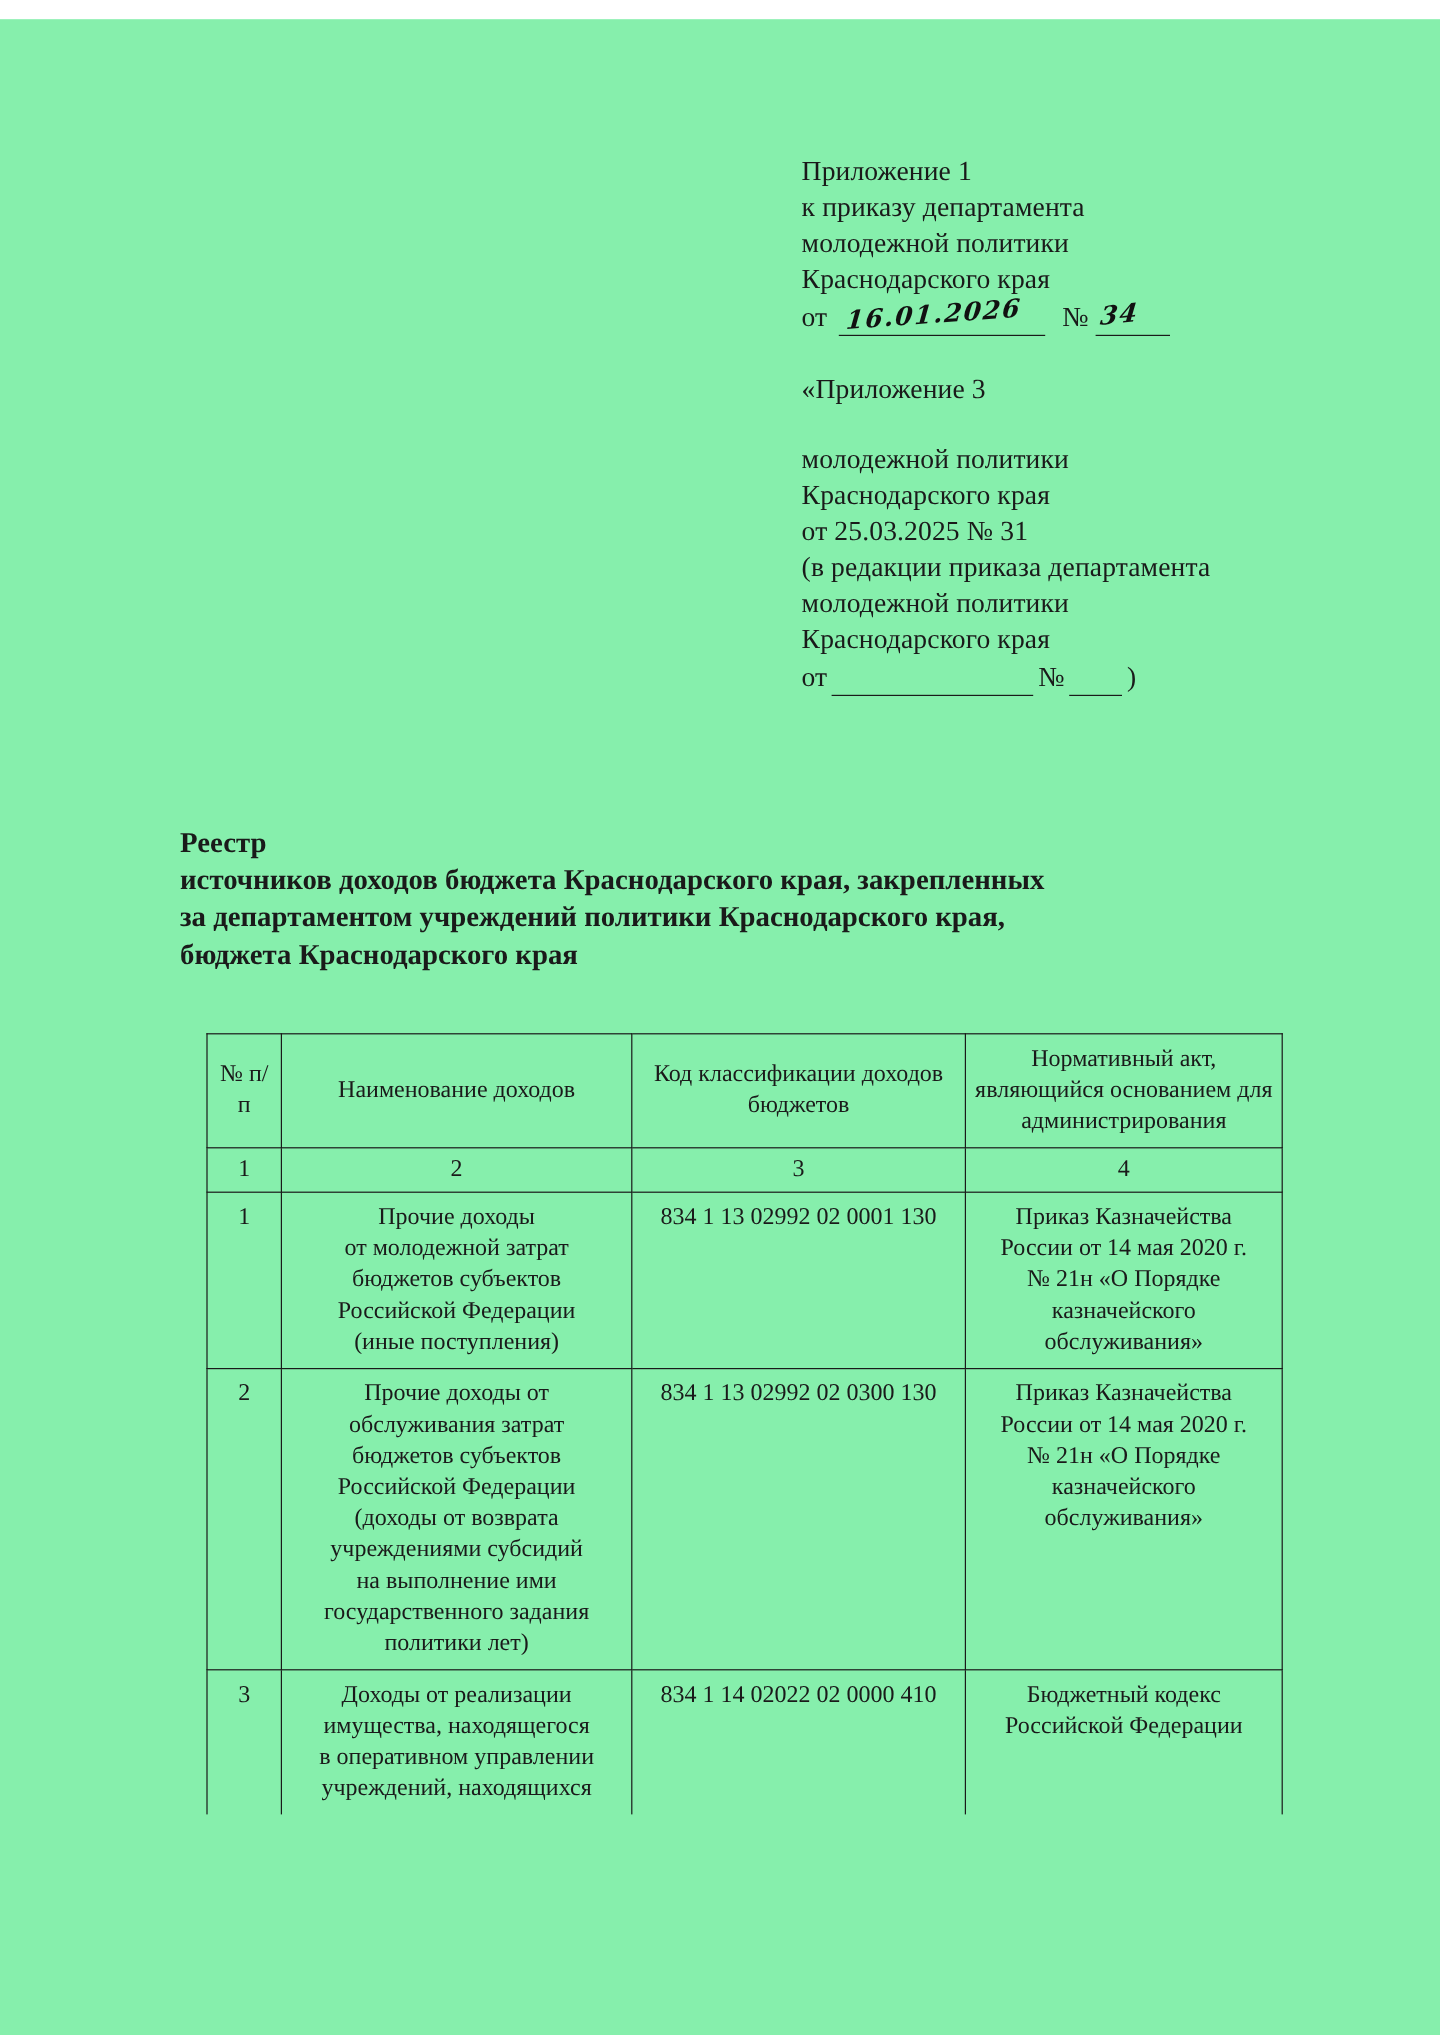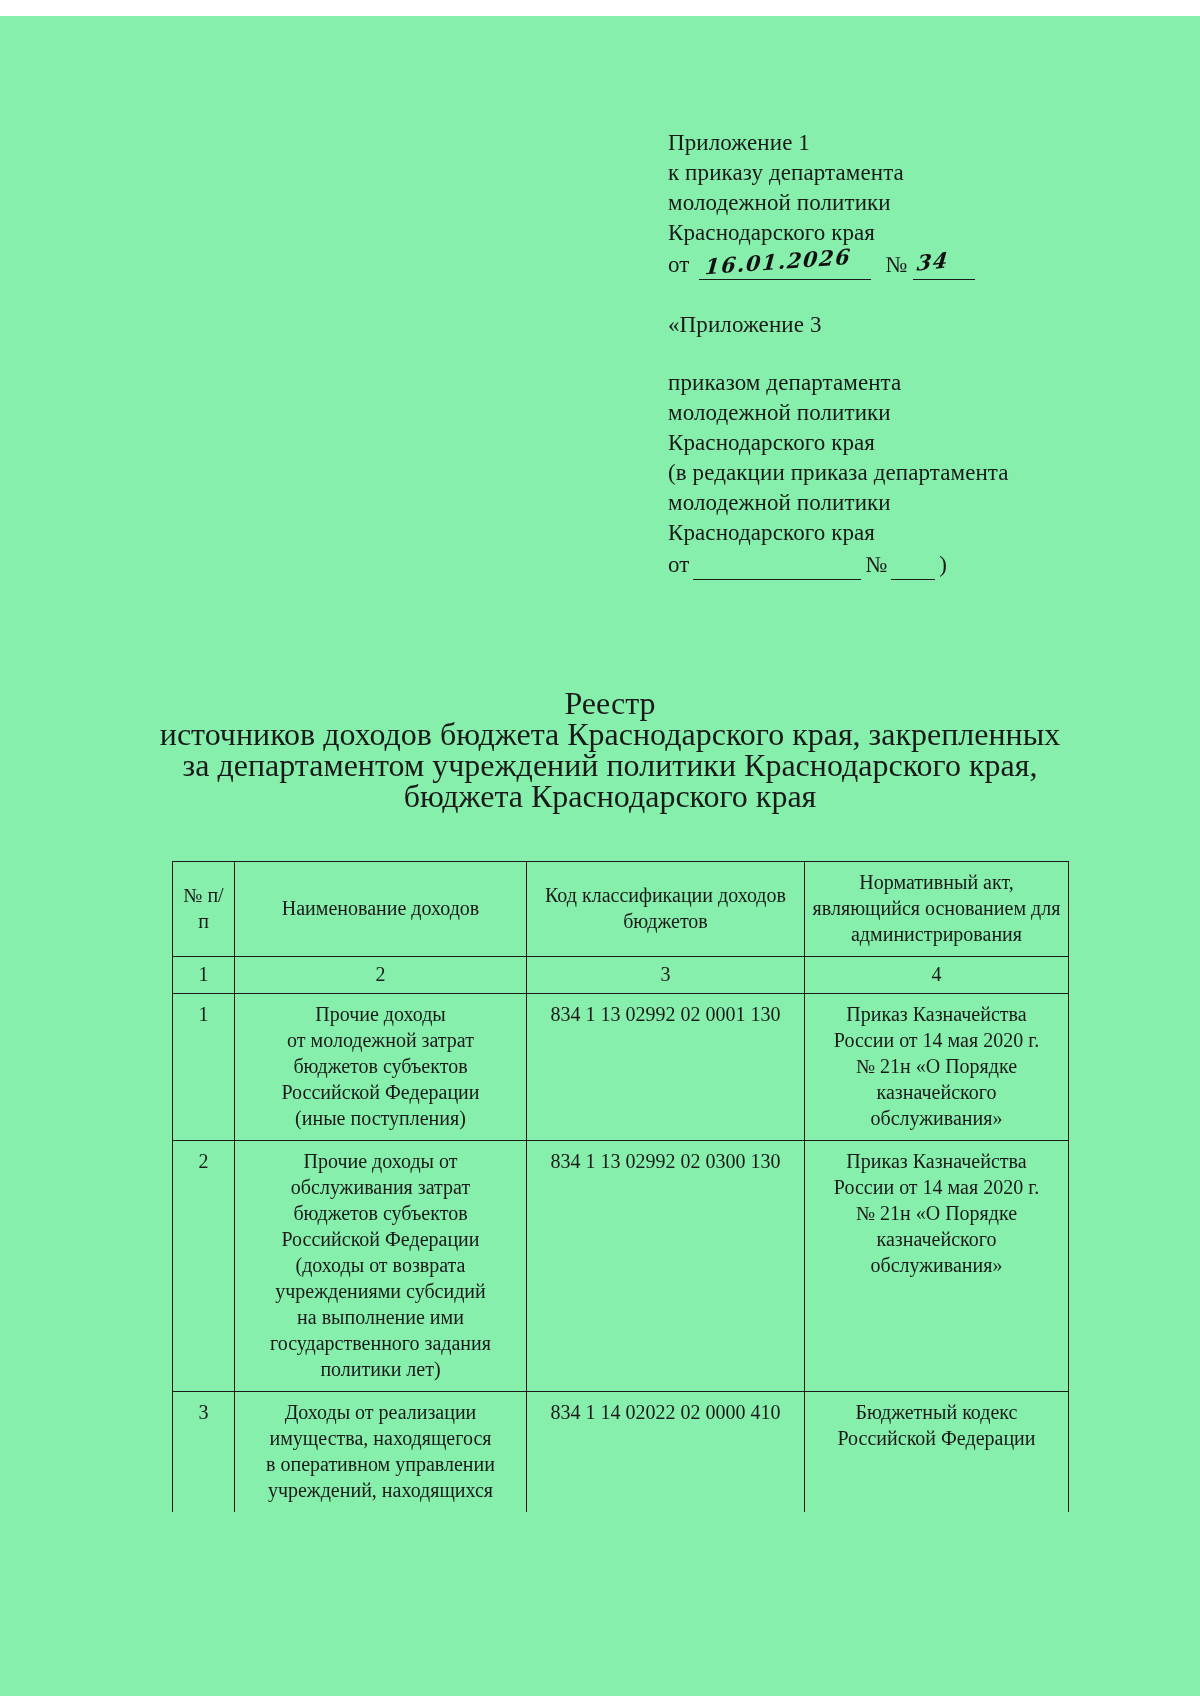--- a/index.html
+++ b/index.html
@@ -95,23 +95,23 @@
   }
   .blank-line.wide { width: 168px; }
   .blank-line.narrow { width: 44px; }
 
   
   .doc-title {
     position: absolute;
     left: 150px;
     top: 672px;
     width: 920px;
-    text-align: center;
-    font-weight: normal;
-    font-size: 32px;
+    text-align: left;
+    font-weight: bold;
+    font-size: 24px;
     line-height: 31px;
   }
   .doc-title .t-line { white-space: nowrap; }
 
   
   .reg-table {
     position: absolute;
     left: 172px;
     top: 845px;
     width: 896px;
@@ -195,23 +195,23 @@
       </div>
     </div>
 
     <div class="hdr-gap-lg"></div>
 
     <div class="hdr-line">«Приложение 3</div>
 
     <div class="hdr-gap-md"></div>
 
     <div class="hdr-block">
-      <div class="hdr-line">приказом департамента</div>
       <div class="hdr-line">молодежной политики</div>
       <div class="hdr-line">Краснодарского края</div>
+      <div class="hdr-line">от 25.03.2025 № 31</div>
       <div class="hdr-line">(в редакции приказа департамента</div>
       <div class="hdr-line">молодежной политики</div>
       <div class="hdr-line">Краснодарского края</div>
       <div class="hdr-blank-row">
         <span class="lbl">от</span>
         <span class="blank-line wide"></span>
         <span>№</span>
         <span class="blank-line narrow"></span>
         <span>)</span>
       </div>

